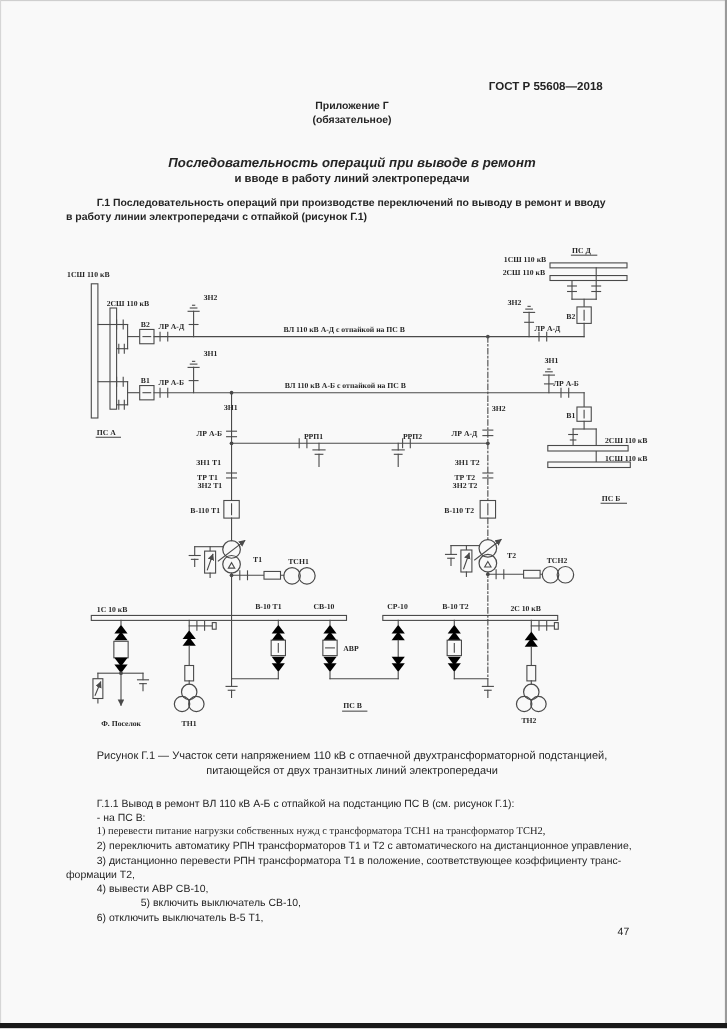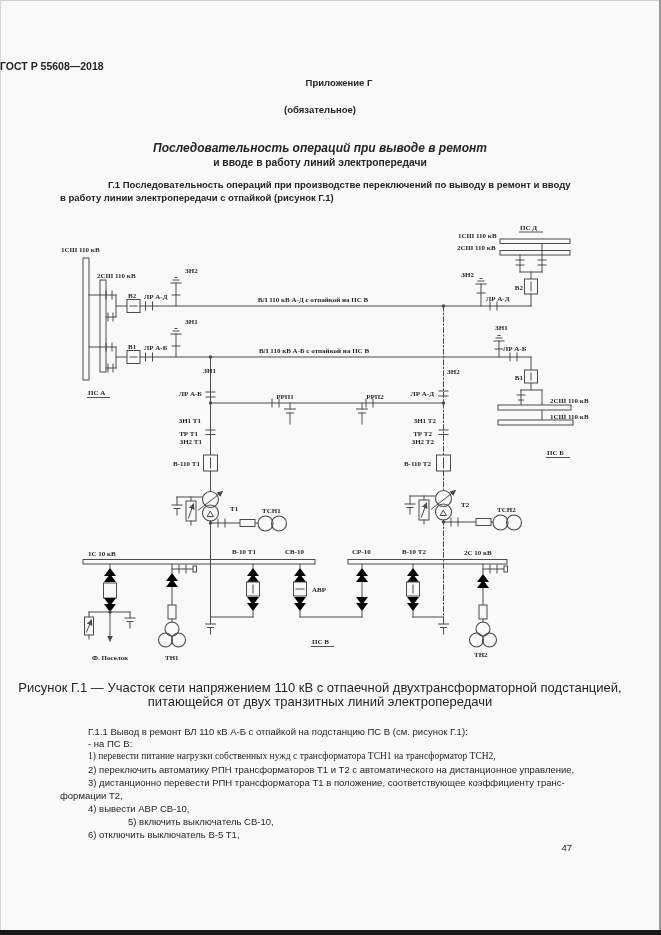--- a/index.html
+++ b/index.html
@@ -5,48 +5,48 @@
   html,body { margin:0; padding:0; background:#e9e9e9; }
   .page { position:relative; width:661px; height:935px; background:#f9f9f9;
           font-family:"Liberation Sans", sans-serif; color:#242424; overflow:hidden; }
   .edge-top    { position:absolute; left:0; top:0; width:661px; height:1px; background:#cfcfcf; }
   .edge-left   { position:absolute; left:0; top:0; width:1px; height:935px; background:#d6d6d6; }
   .edge-right  { position:absolute; right:0; top:0; width:2px; height:935px; background:#9a9a9a; }
   .edge-bottom { position:absolute; left:0; bottom:0; width:661px; height:5px; background:#191919; }
   .t { position:absolute; white-space:nowrap; font-size:9.5px; line-height:11px; }
   .b { font-weight:bold; }
   .c { left:0; width:640px; text-align:center; }
-  .cap { font-size:13px; }
+  .cap { font-size:10px; }
   .svgwrap { position:absolute; left:0; top:0; width:661px; height:935px; }
   .wire line, .wire path, .wire polyline { stroke:#4a4a4a; stroke-width:1; fill:none; stroke-linecap:square; }
   .wire rect { stroke:#4a4a4a; stroke-width:1; fill:#f9f9f9; }
   .wire circle.eq { stroke:#4a4a4a; stroke-width:1.1; fill:none; }
   .wire circle.dot { stroke:none; fill:#4a4a4a; }
   .wire .dd { stroke-dasharray:5 2.2 1.4 2.2; }
   .lbl text { font-family:"Liberation Serif", serif; font-weight:bold; font-size:7px; fill:#262626; }
   .lbl line { stroke:#262626; stroke-width:0.8; }
 </style>
 </head>
 <body>
 
 <div class="page">
   <div class="edge-top"></div>
   <div class="edge-left"></div>
   <div class="edge-right"></div>
   <div class="edge-bottom"></div>
 
-  <div class="t b" style="top:61px; left:0; width:548px; font-size:10.5px;">ГОСТ Р 55608—2018</div>
-
-  <div class="t b c" style="top:77px;margin-left:19px;">Приложение Г</div>
+  <div class="t b" style="top:74px; left:0; width:548px; text-align:right; font-size:10.5px;">ГОСТ Р 55608—2018</div>
+
+  <div class="t b c" style="top:91px;">Приложение Г</div>
   <div class="t b c" style="top:104px;">(обязательное)</div>
 
   <div class="t b c" style="top:143px; font-size:12px;font-style:italic;">Последовательность операций при выводе в ремонт</div>
   <div class="t b c" style="top:157px; font-size:10.3px;">и вводе в работу линий электропередачи</div>
 
-  <div class="t b" style="top:179px; left:88px;margin-left:20px;">Г.1 Последовательность операций при производстве переключений по выводу в ремонт и вводу</div>
+  <div class="t b" style="top:179px; left:88px;">Г.1 Последовательность операций при производстве переключений по выводу в ремонт и вводу</div>
   <div class="t b" style="top:192px; left:60px;">в работу линии электропередачи с отпайкой (рисунок Г.1)</div>
 
   <div class="svgwrap">
   <svg width="661" height="935" viewBox="0 0 661 935" xmlns="http://www.w3.org/2000/svg">
     <defs>
       <marker id="ah" markerWidth="7" markerHeight="7" refX="5.2" refY="3" orient="auto">
         <path d="M0,0 L6,3 L0,6 Z" fill="#4a4a4a"></path>
       </marker>
       <g id="gnd">
         <line x1="-6" y1="0" x2="6" y2="0"></line>

